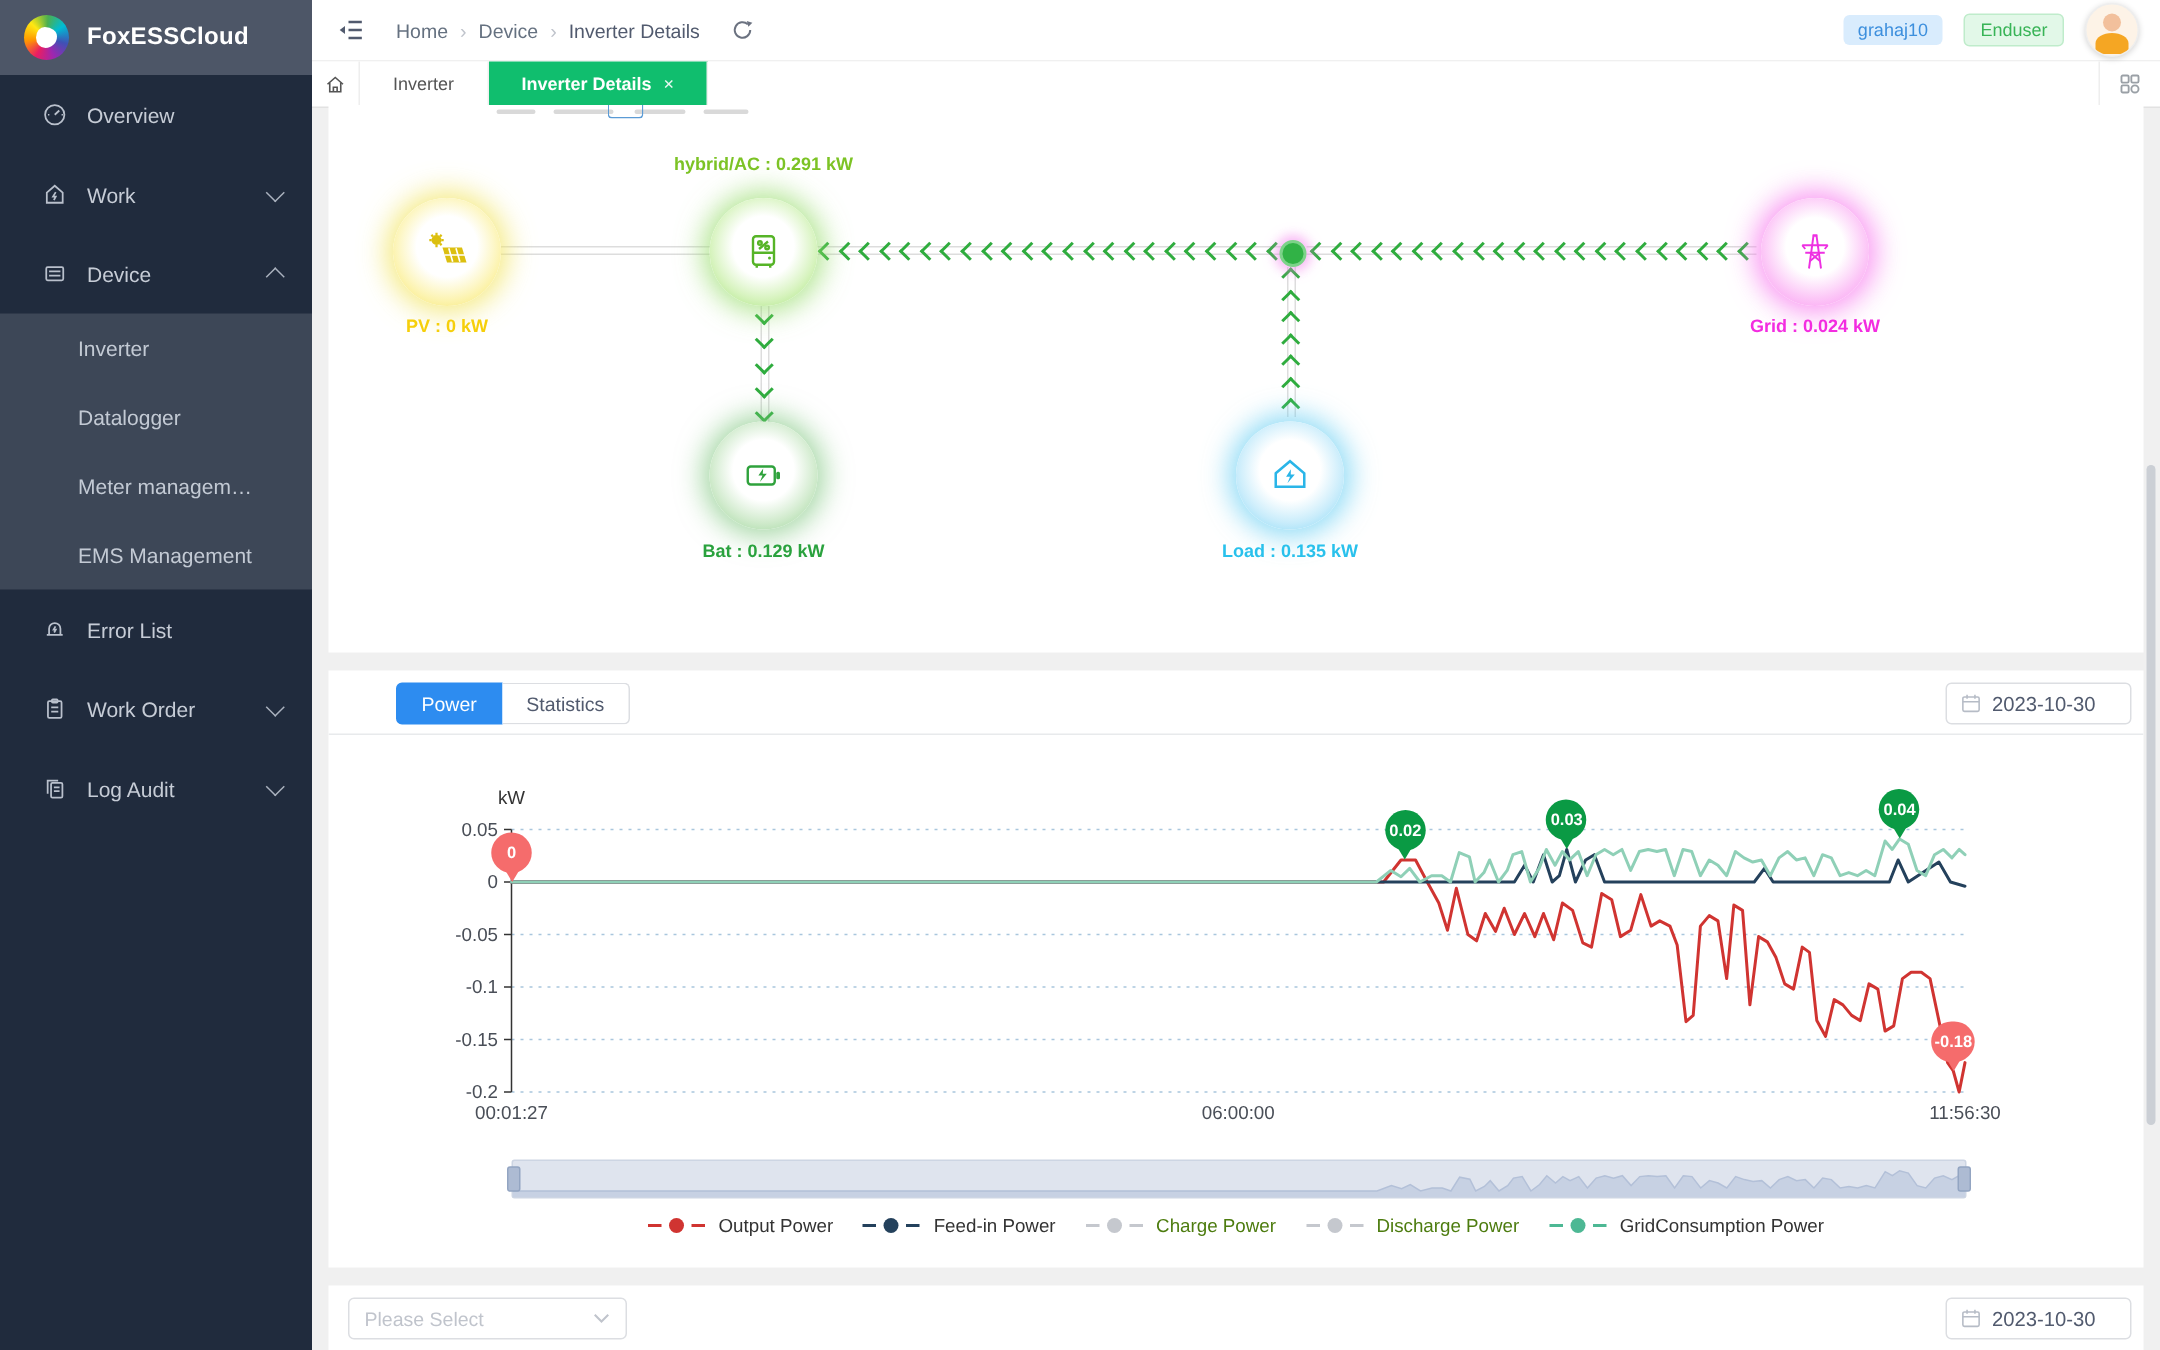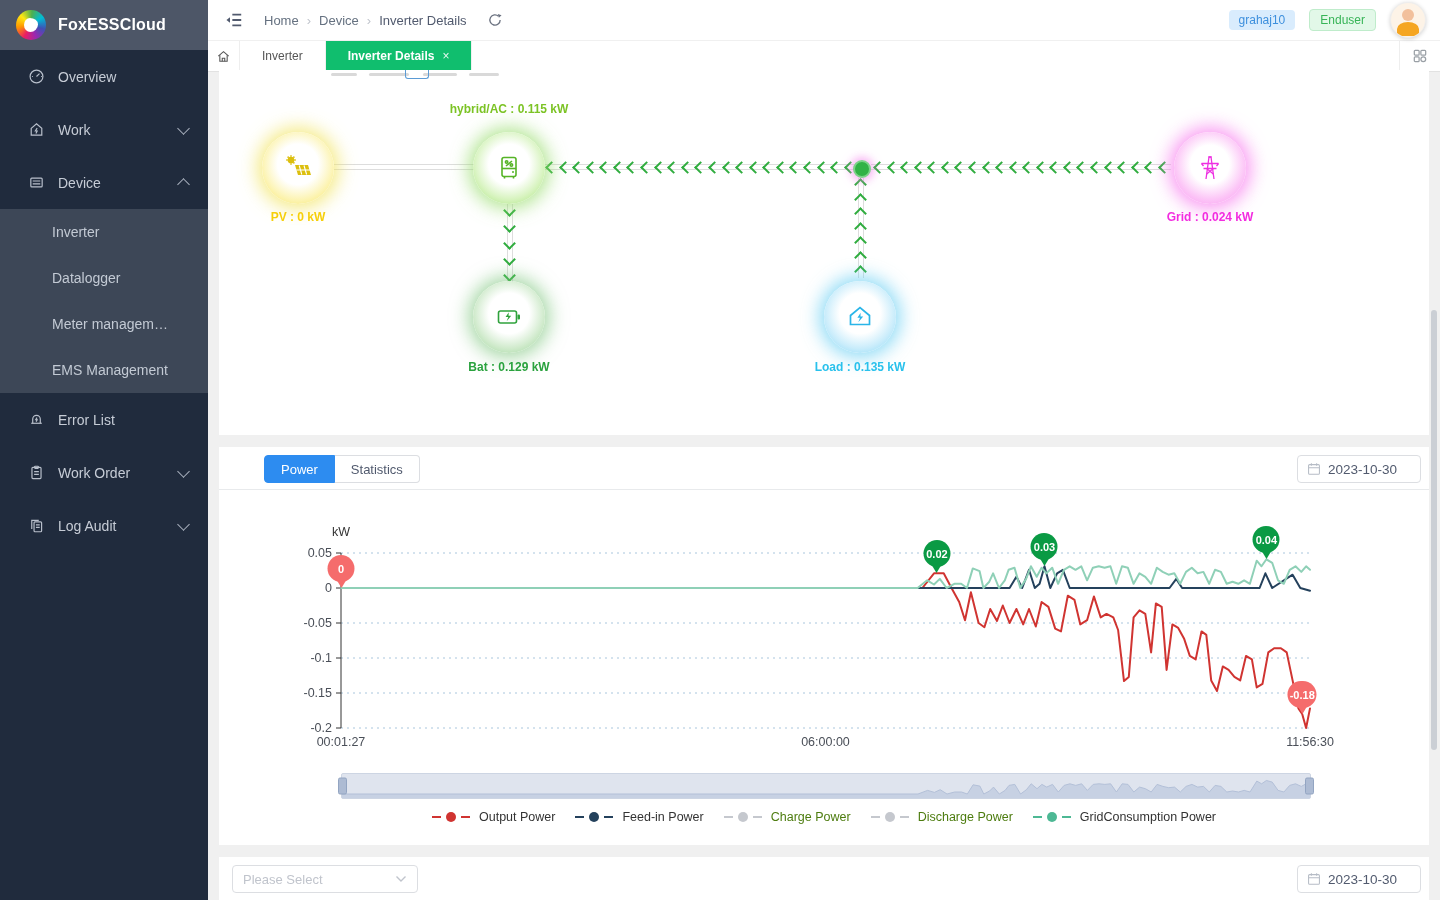--- a/index.html
+++ b/index.html
@@ -377,21 +377,21 @@
           <svg viewBox="0 0 30 30" fill="none" stroke="#ee30e2" stroke-width="1.3">
               <path d="M11 26 14 4h2l3 22"></path>
               <path d="M6.5 10.5h17M8.5 15.5h13"></path>
               <path d="M6.5 10.5l2 2.5M23.5 10.5l-2 2.5"></path>
               <path d="M11.7 21l6.6-5.5M11.7 15.5l6.6 5.5"></path>
               <path d="M13.5 4h3"></path>
             </svg>
         </div>
 
         <span class="nlabel lbl-pv">PV : 0 kW</span>
-        <span class="nlabel lbl-inv">hybrid/AC : 0.115 kW</span>
+        <span class="nlabel lbl-inv">hybrid/AC : 0.291 kW</span>
         <span class="nlabel lbl-bat">Bat : 0.129 kW</span>
         <span class="nlabel lbl-load">Load : 0.135 kW</span>
         <span class="nlabel lbl-grid">Grid : 0.024 kW</span>
       </section>
 
       <section class="card chart-card">
         <div class="seg">
           <button class="seg-btn active">Power</button>
           <button class="seg-btn">Statistics</button>
         </div>

